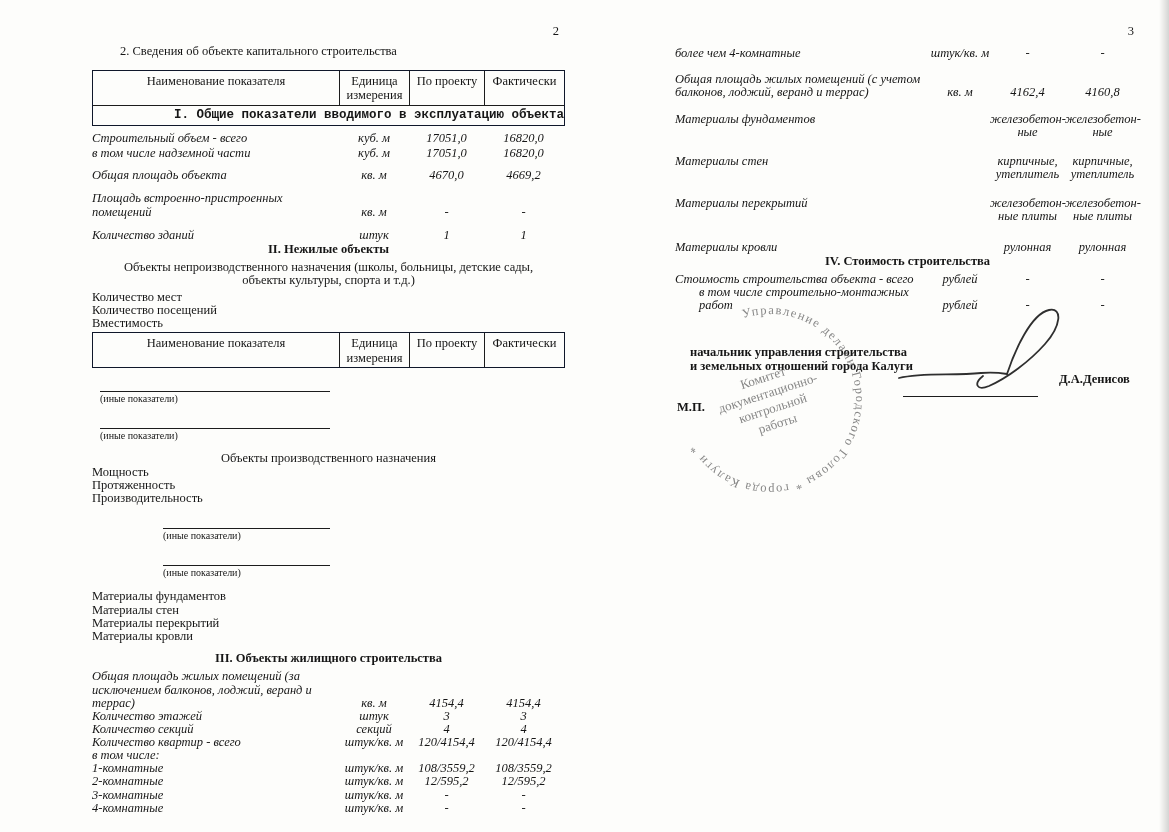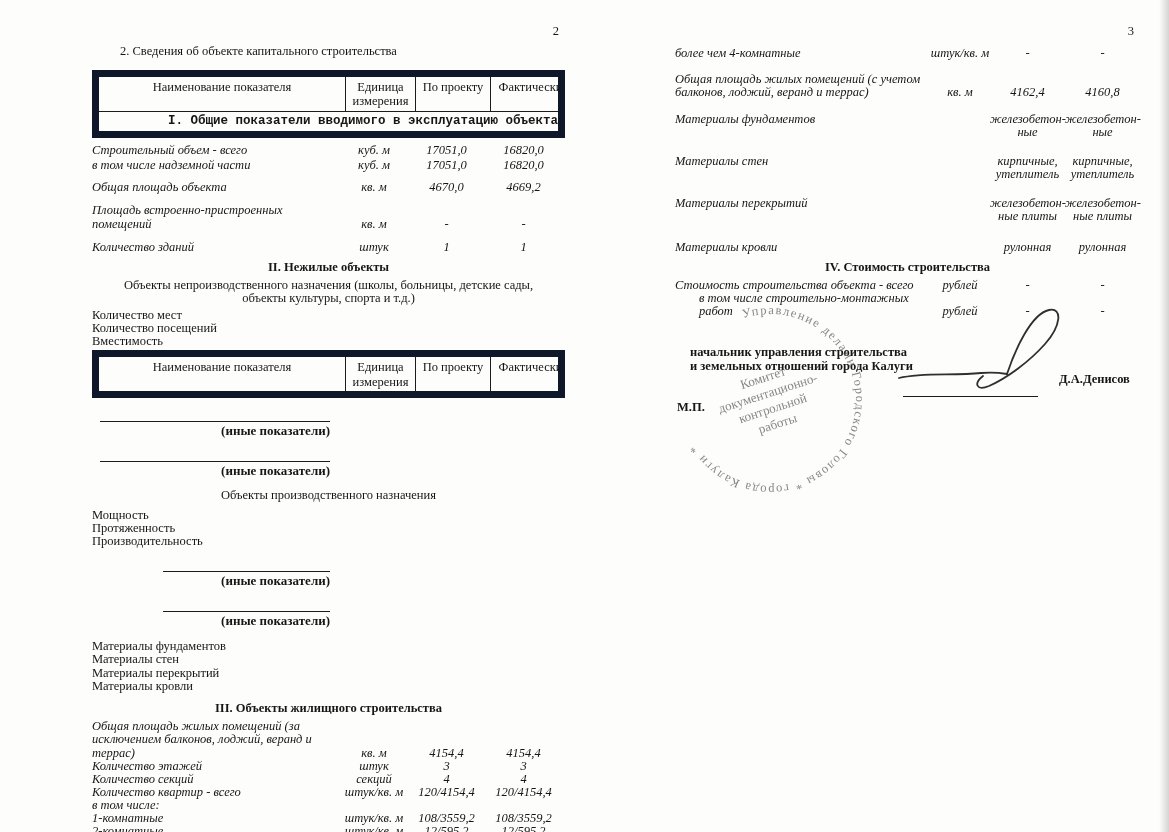--- a/index.html
+++ b/index.html
@@ -10,45 +10,45 @@
     font-family:"Liberation Serif", serif;
   }
   .edge { position:absolute; right:0; top:0; width:10px; height:100%;
     background:linear-gradient(to right, rgba(0,0,0,0), rgba(0,0,0,0.16)); }
   .page { position:absolute; top:20px; font-size:12.5px; line-height:1.16; }
   #pg2 { left:92px;  width:473px; }
   #pg3 { left:675px; width:465px; }
   .pageno { position:absolute; top:4px; right:6px; }
   .h1 { margin:24px 0 0 28px; }
 
-  .tbl { border:7px solid #0f172a; margin-top:11px; }
+  .tbl { border:1px solid #0f172a; margin-top:11px; }
   .hrow { display:grid; grid-template-columns:247px 70px 75px 79px; }
   .hrow > div { border-right:1px solid #1c1c1c; text-align:center; padding:3px 2px 2px; }
   .hrow > div:last-child { border-right:none; }
   .srow { border-top:1px solid #1c1c1c; text-align:right; font-weight:bold; padding:2px 0 3px;font-family:Liberation Mono, monospace; }
 
   .row { display:grid; grid-template-columns:247px 70px 75px 79px; align-items:end;font-style:italic; }
   #pg3 .row { grid-template-columns:255px 60px 75px 75px; }
   .row.top { align-items:start; }
   .row .cc { text-align:center; white-space:pre-line; }
   .row .indent { padding-left:24px; }
 
   .rows { margin-top:5px; }
-  .mt4 { margin-top:4px; } .mt6 { margin-top:6px; } .mt8 { margin-top:8px; }
+  .mt4 { margin-top:4px; } .mt6 { } .mt8 { margin-top:8px; }
   .mt10 { margin-top:10px; } .mt12 { margin-top:12px; } .mt14 { margin-top:14px; }
   .mt16 { margin-top:16px; } .mt26 { margin-top:26px; }
 
   .center { text-align:center; }
   .bold { font-weight:bold; }
   .pre { white-space:pre-line; }
   .tight { line-height:1.05; }
 
   .blank { margin:12px 0 0 8px; width:230px; }
   .blank .bl { height:12px; border-bottom:1px solid #1c1c1c; }
-  .blank .bc { text-align:right; font-size:13px; padding-top:1px;font-weight:bold; }
+  .blank .bc { text-align:left; font-size:10px; padding-top:1px; }
   .blank.b2 { margin-left:71px; width:167px; }
 
   .sig-title { position:absolute; left:15px; top:326px; width:300px; font-weight:bold; line-height:1.1; }
   .sig-line  { position:absolute; left:228px; top:376px; width:135px; border-bottom:1px solid #1c1c1c; }
   .sig-name  { position:absolute; left:384px; top:352px; font-weight:bold; }
   .sig-mp    { position:absolute; left:2px;  top:380px; font-weight:bold; }
   .stamp-svg { position:absolute; left:-8px; top:277px; opacity:.82; }
   .autograph { position:absolute; left:218px; top:278px; }
 </style>
 </head>

